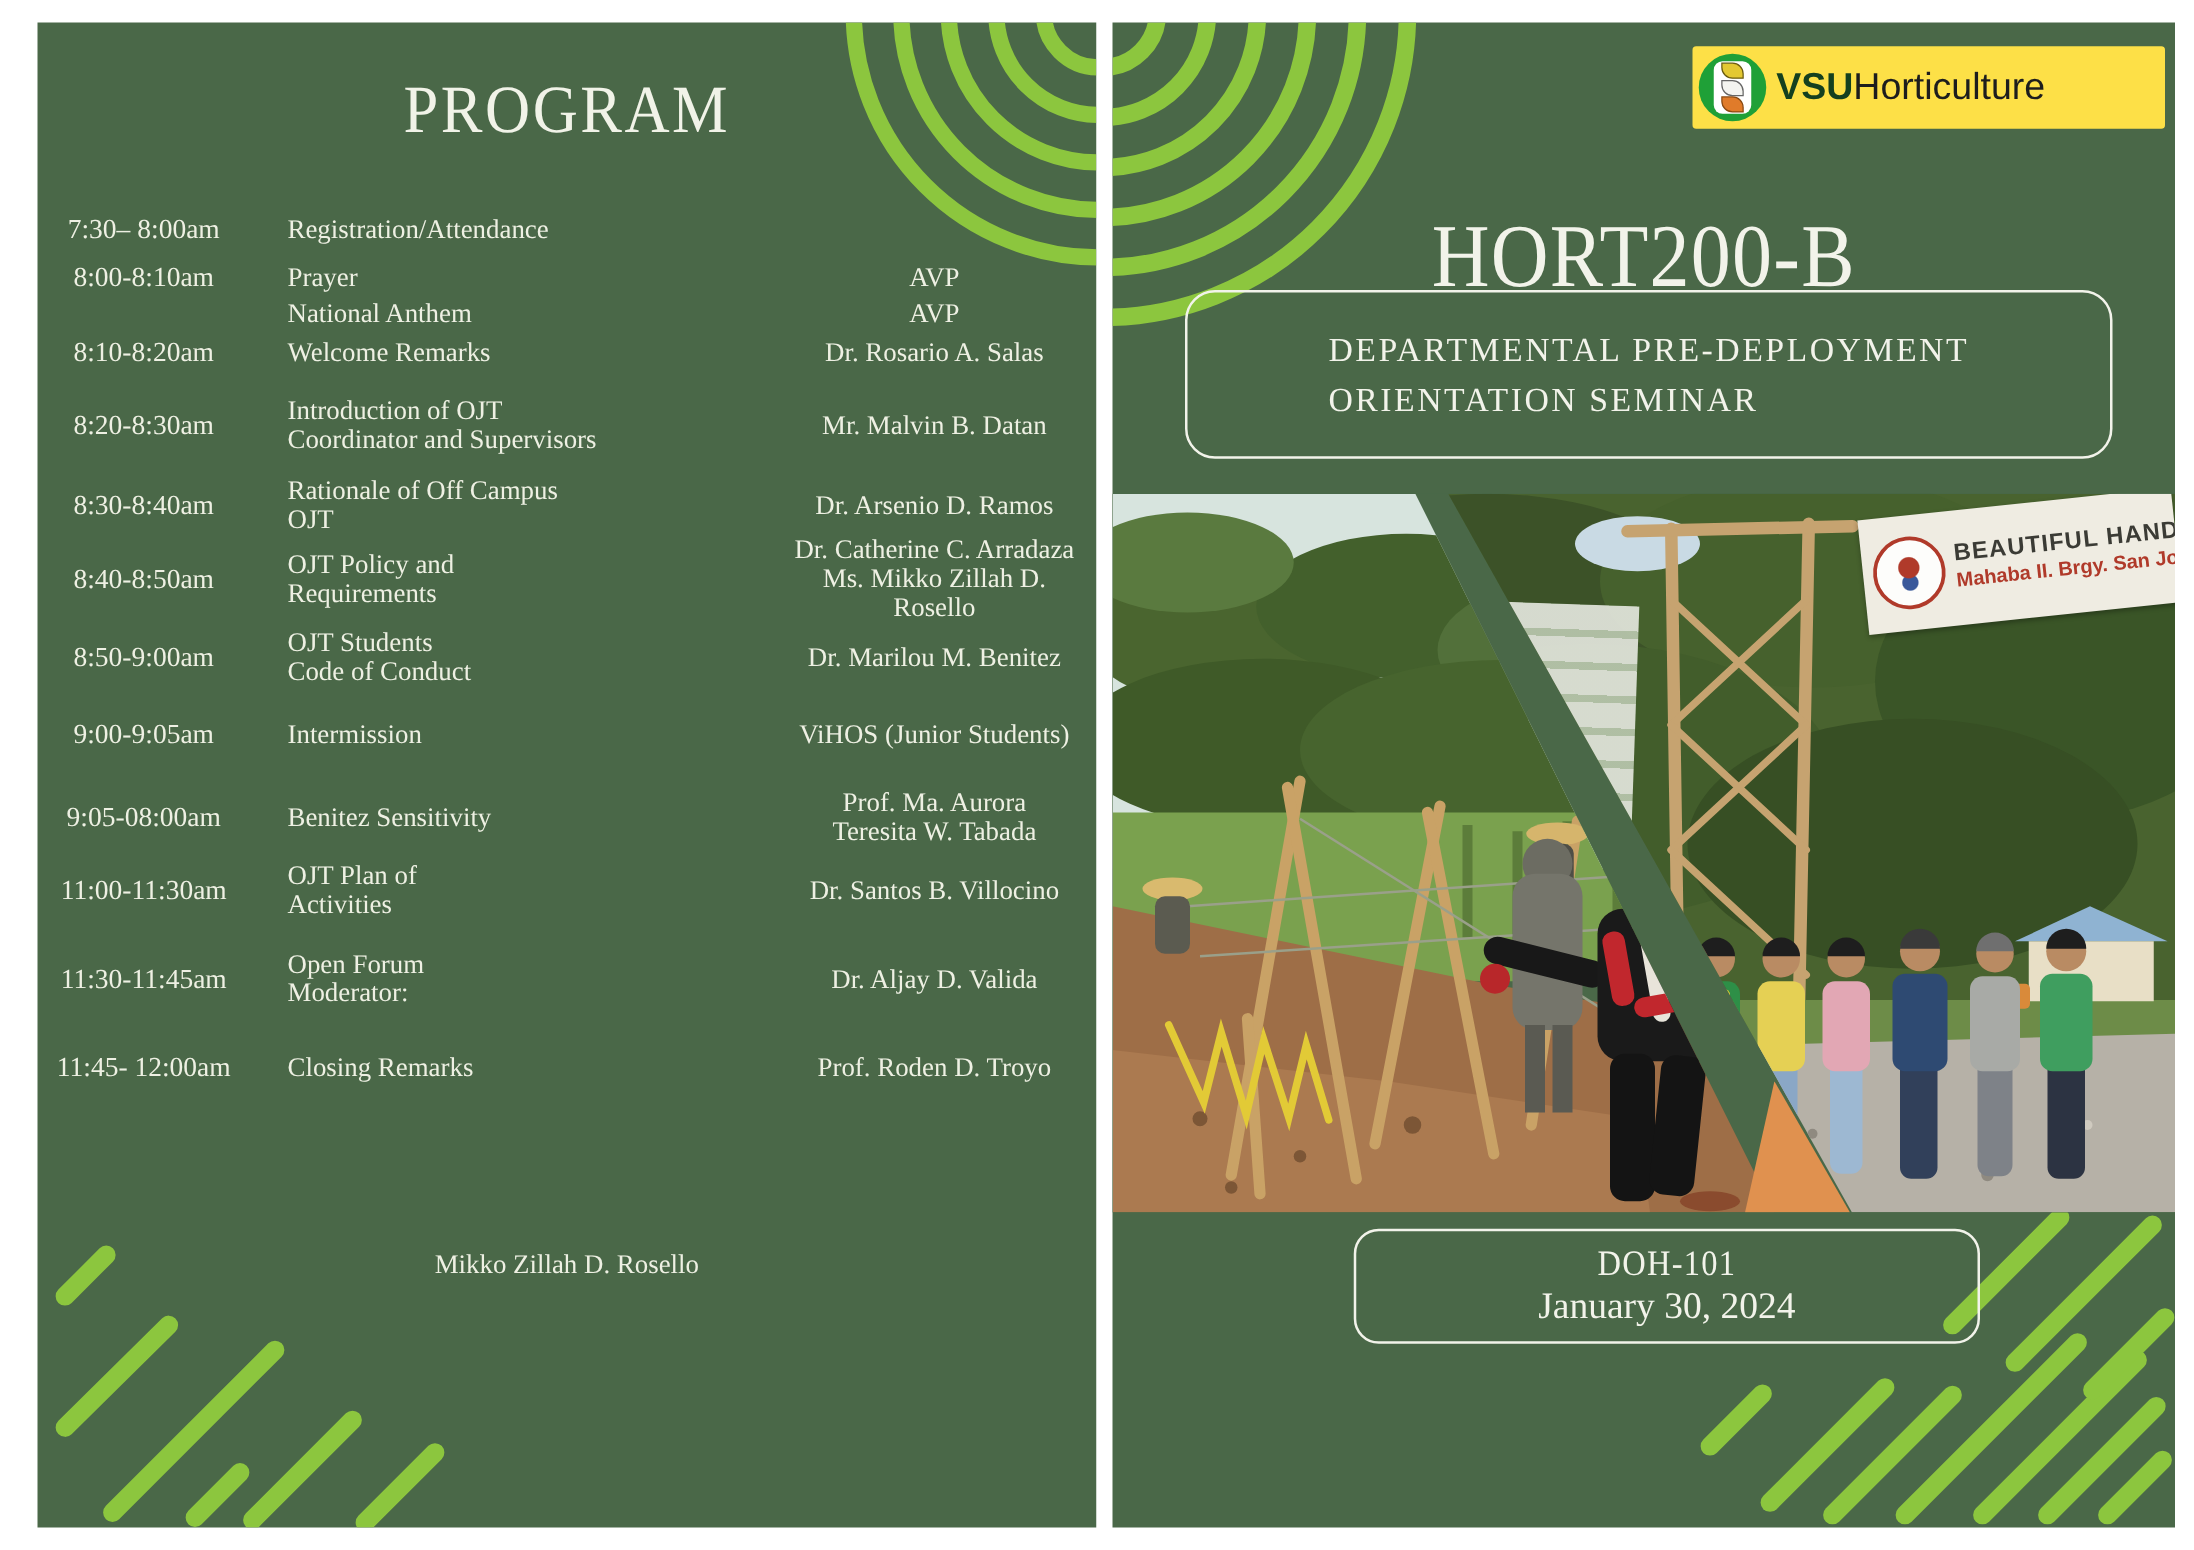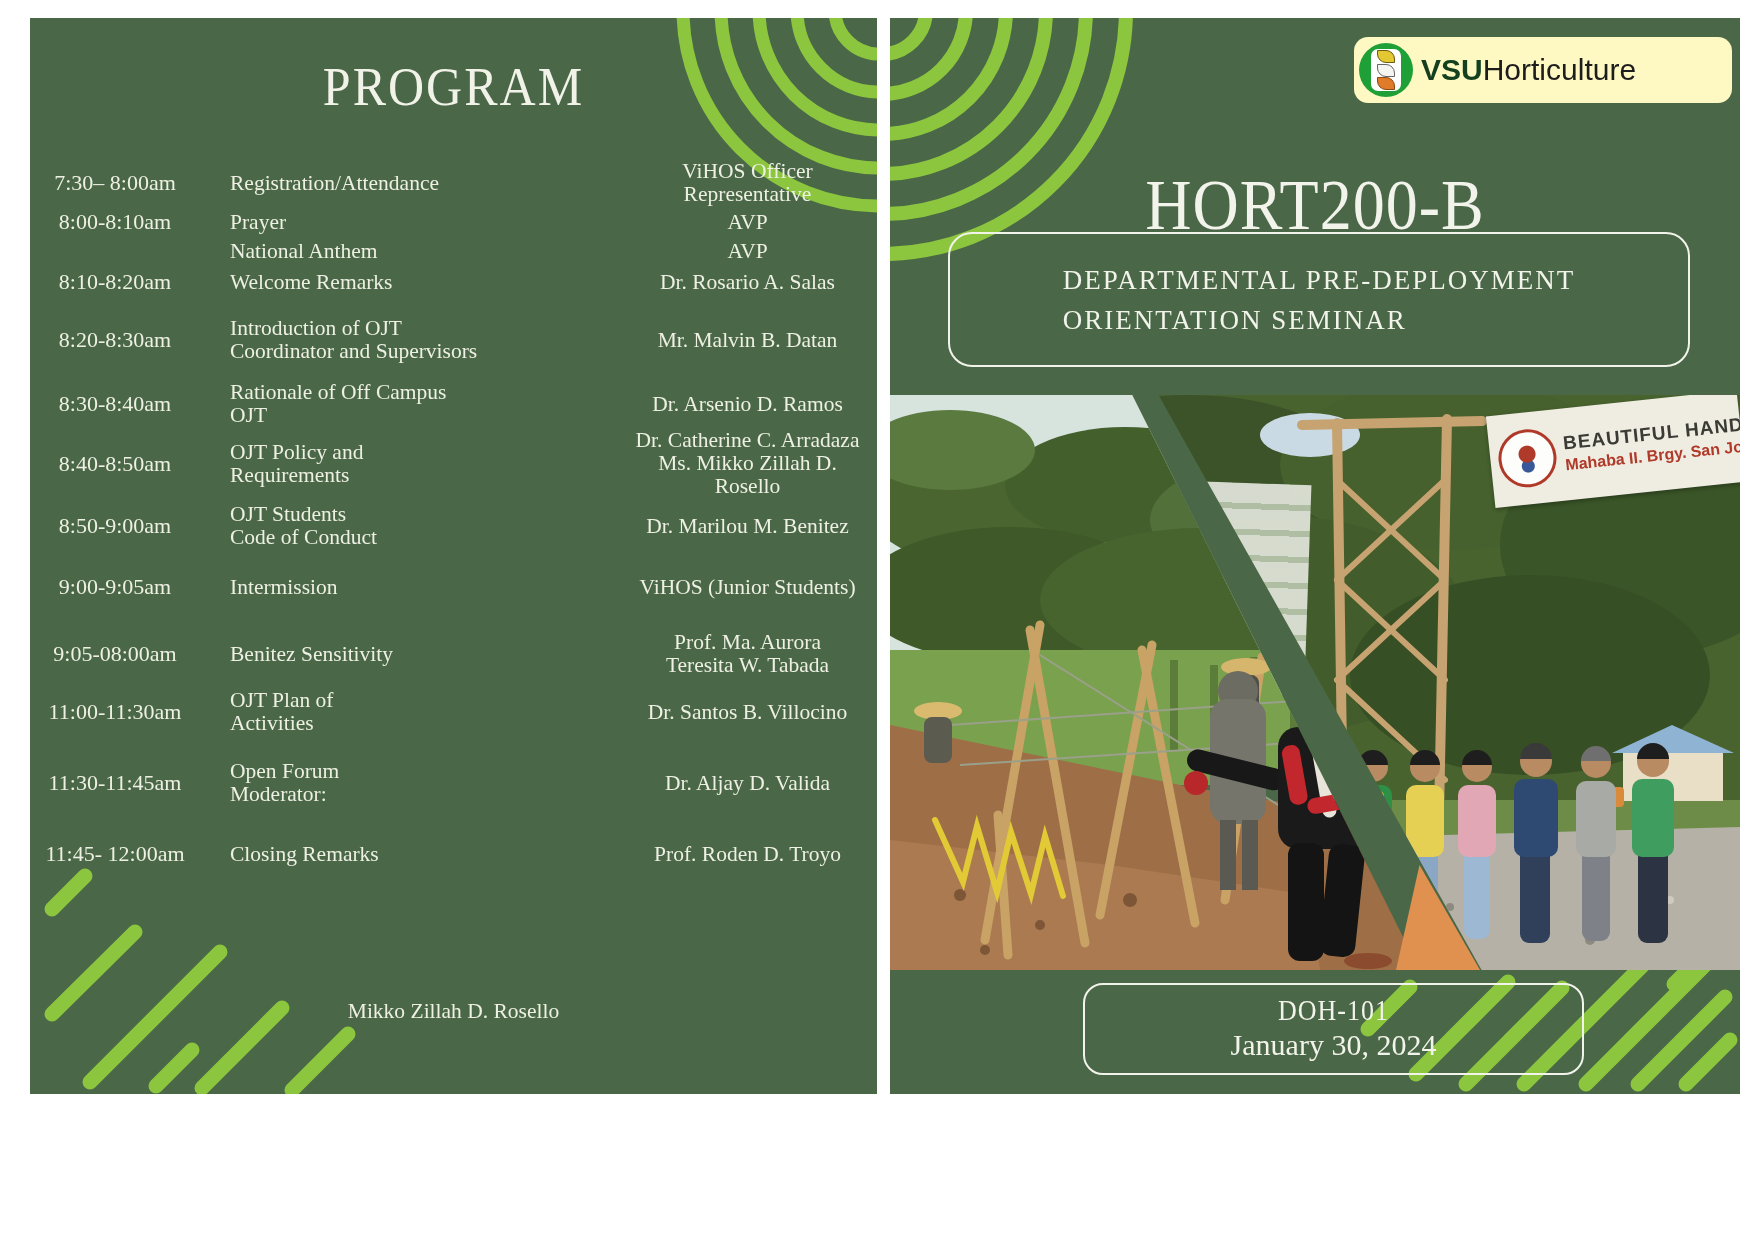--- a/index.html
+++ b/index.html
@@ -1,40 +1,40 @@
 <!DOCTYPE html>
 <html><head>
 <meta charset="utf-8">
 <style>
   html,body{margin:0;padding:0;background:#ffffff;}
   #page{position:relative;width:1755px;height:1240px;background:#ffffff;overflow:hidden;
         font-family:"Liberation Serif", serif;}
-  .panel{position:absolute;top:18px;height:1076px;background:#4a6848;overflow:hidden;}
+  .panel{position:absolute;top:18px;height:1204px;background:#4a6848;overflow:hidden;}
   #left-panel{left:30px;width:847px;}
   #right-panel{left:890px;width:850px;}
   .pre{white-space:pre-line;}
 
   
   .lp-title{position:absolute;top:40px;left:0;width:100%;text-align:center;
             font-size:50px;letter-spacing:2px;color:#f1f3e8;
             transform:scaleY(1.08);font-weight:400;}
   .lp-row{position:absolute;left:0;width:100%;display:grid;
           grid-template-columns:200px 360px 1fr;align-items:center;
           transform:translateY(-50%);}
   .lp-row .t{ text-align:center;padding-right:30px;font-size:22px;color:#eef0e3;}
   .lp-row .a{ font-size:21.5px;line-height:23px;color:#eef0e3;}
   .lp-row .p{ text-align:center;padding-left:36px;padding-right:8px;
               font-size:21.5px;line-height:23px;color:#eef0e3;}
   .lp-footer{position:absolute;top:980px;left:0;width:100%;text-align:center;
              font-size:21.5px;line-height:27px;color:#eef0e3;}
   .deco{position:absolute;pointer-events:none;}
 
   
-  .logo-box{position:absolute;left:464px;top:19px;width:378px;height:66px;background:#fef9c3;
-            border-radius:14px;display:flex;align-items:center;gap:8px;padding:0;
+  .logo-box{position:absolute;left:464px;top:19px;width:378px;height:66px;background:#fde047;
+            border-radius:3px;display:flex;align-items:center;gap:8px;padding:0;
             font-family:"Liberation Sans", sans-serif;}
   .logo-circle{width:54px;height:54px;border-radius:50%;background:#1fa037;margin-left:5px;
                display:flex;align-items:center;justify-content:center;flex:0 0 auto;}
   .logo-inner{width:30px;height:42px;background:#ffffff;border-radius:7px;
               display:flex;flex-direction:column;align-items:center;justify-content:space-evenly;}
   .leaf{width:16px;height:11px;border-radius:0 9px 0 9px;}
   .leaf1{background:#e3c832;border:1px solid #6b5c10;}
   .leaf2{background:#f4f4f0;border:1px solid #666;}
   .leaf3{background:#e07b2a;border:1px solid #8a4a12;}
   .logo-text{font-size:30px;white-space:nowrap;}
@@ -102,22 +102,20 @@
         <line x1="172" y1="274" x2="252" y2="194"></line>
         <line x1="262" y1="276" x2="318" y2="220"></line>
       </g>
     </svg>
 
     <div class="lp-title">PROGRAM</div>
 
     <div class="lp-row" style="top:165px">
       <span class="t">7:30– 8:00am</span>
       <span class="a pre">Registration/Attendance</span>
-      <span class="p pre">ViHOS Officer
-Representative</span>
     </div>
     <div class="lp-row" style="top:204px">
       <span class="t">8:00-8:10am</span>
       <span class="a pre">Prayer</span>
       <span class="p pre">AVP</span>
     </div>
     <div class="lp-row" style="top:233px">
       <span class="t"></span>
       <span class="a pre">National Anthem</span>
       <span class="p pre">AVP</span>

